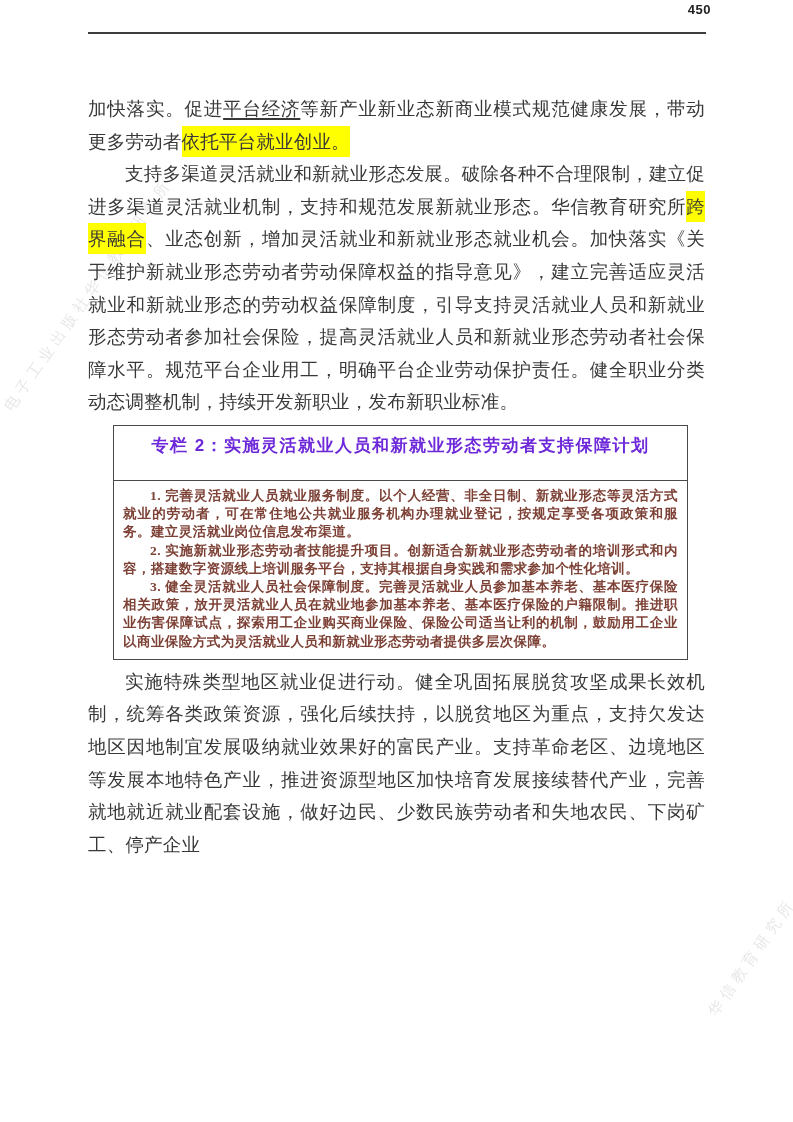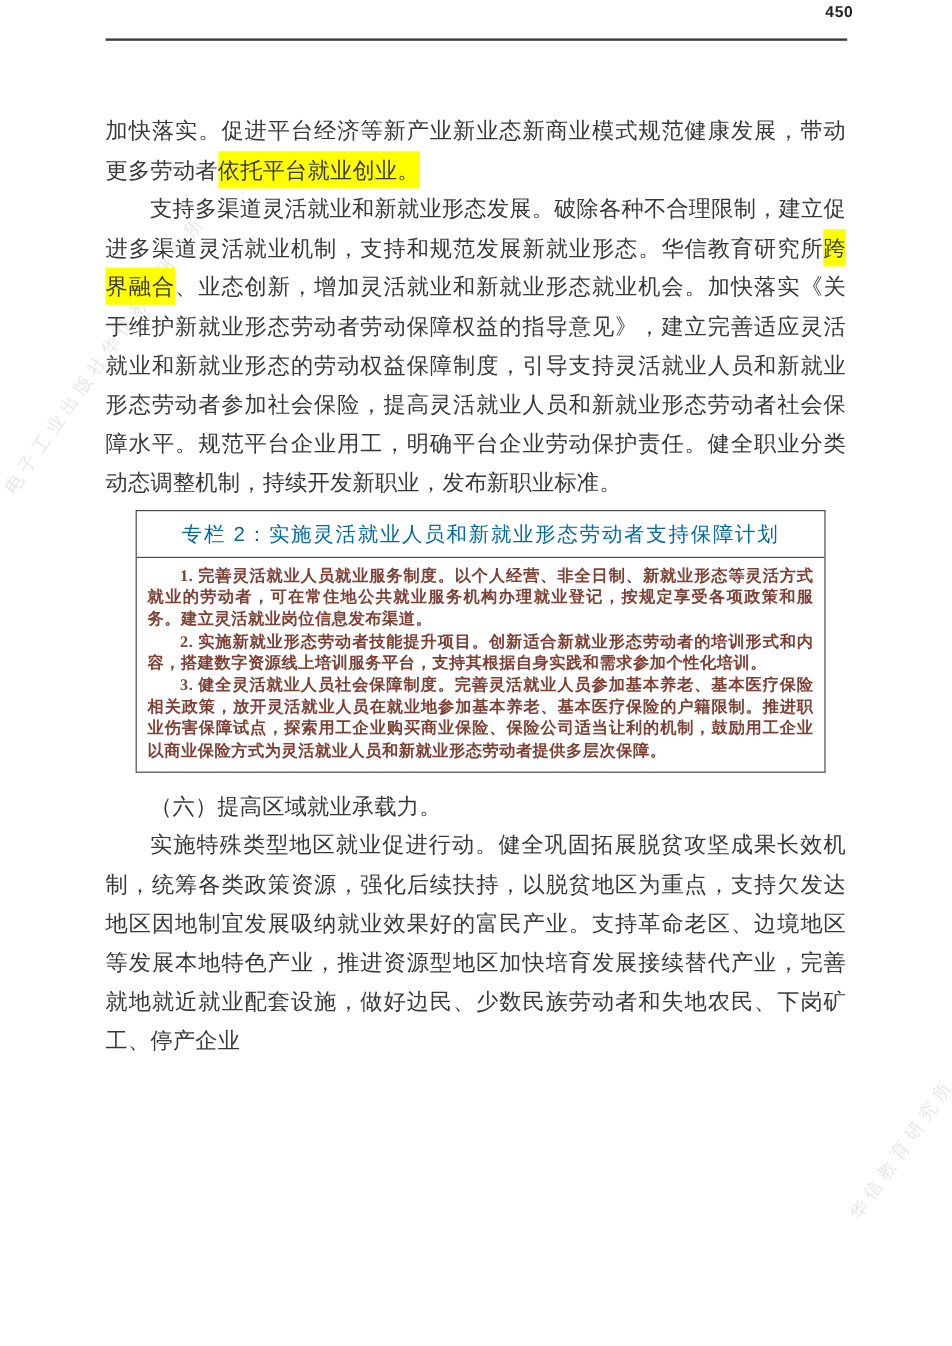--- a/index.html
+++ b/index.html
@@ -54,32 +54,32 @@
     line-height: 32.6px;
     color: #383838;
     letter-spacing: 0.2px;
     text-align: justify;
     text-justify: inter-ideograph;
     text-indent: 2em;
   }
   .para.no-indent { text-indent: 0; }
   .para.heading { margin-top: 12px; }
   .hl { background: #ffff00; padding: 5px 0; }
-  .ul { text-underline-offset: 3px; text-decoration-thickness: 1.5px; }
+  .ul { text-decoration: underline; text-underline-offset: 3px; text-decoration-thickness: 1.5px; }
   .column-box {
     margin: 6px 17px 6px 25px;
     border: 1.5px solid #4a4a4a;
   }
   .column-box-title {
     text-align: center;
-    font-weight: normal;
+    font-weight: bold;
     font-size: 17px;
-    color: #0369a1;
+    color: #6d28d9;
     letter-spacing: 1.5px;
-    padding: 8px 0 7px 0;
+    padding: 8px 0 23px 0;
     border-bottom: 1.5px solid #4a4a4a;
     text-indent: 0;
   }
   .column-box-body { padding: 6px 9px 8px 9px; }
   .box-item {
     margin: 0;
     font-family: "Liberation Serif", serif;
     font-weight: bold;
     font-size: 13.5px;
     line-height: 18.2px;
@@ -109,19 +109,18 @@
 
     <div class="column-box">
       <div class="column-box-title">专栏 2：实施灵活就业人员和新就业形态劳动者支持保障计划</div>
       <div class="column-box-body">
         <p class="box-item">1. 完善灵活就业人员就业服务制度。以个人经营、非全日制、新就业形态等灵活方式就业的劳动者，可在常住地公共就业服务机构办理就业登记，按规定享受各项政策和服务。建立灵活就业岗位信息发布渠道。</p>
         <p class="box-item">2. 实施新就业形态劳动者技能提升项目。创新适合新就业形态劳动者的培训形式和内容，搭建数字资源线上培训服务平台，支持其根据自身实践和需求参加个性化培训。</p>
         <p class="box-item">3. 健全灵活就业人员社会保障制度。完善灵活就业人员参加基本养老、基本医疗保险相关政策，放开灵活就业人员在就业地参加基本养老、基本医疗保险的户籍限制。推进职业伤害保障试点，探索用工企业购买商业保险、保险公司适当让利的机制，鼓励用工企业以商业保险方式为灵活就业人员和新就业形态劳动者提供多层次保障。</p>
       </div>
     </div>
 
-    <p class="para heading">（六）提高区域就业承载力。</p>
 
 
     <p class="para">实施特殊类型地区就业促进行动。健全巩固拓展脱贫攻坚成果长效机制，统筹各类政策资源，强化后续扶持，以脱贫地区为重点，支持欠发达地区因地制宜发展吸纳就业效果好的富民产业。支持革命老区、边境地区等发展本地特色产业，推进资源型地区加快培育发展接续替代产业，完善就地就近就业配套设施，做好边民、少数民族劳动者和失地农民、下岗矿工、停产企业</p>
 
   </div>
 </div>
 
 </body></html>

